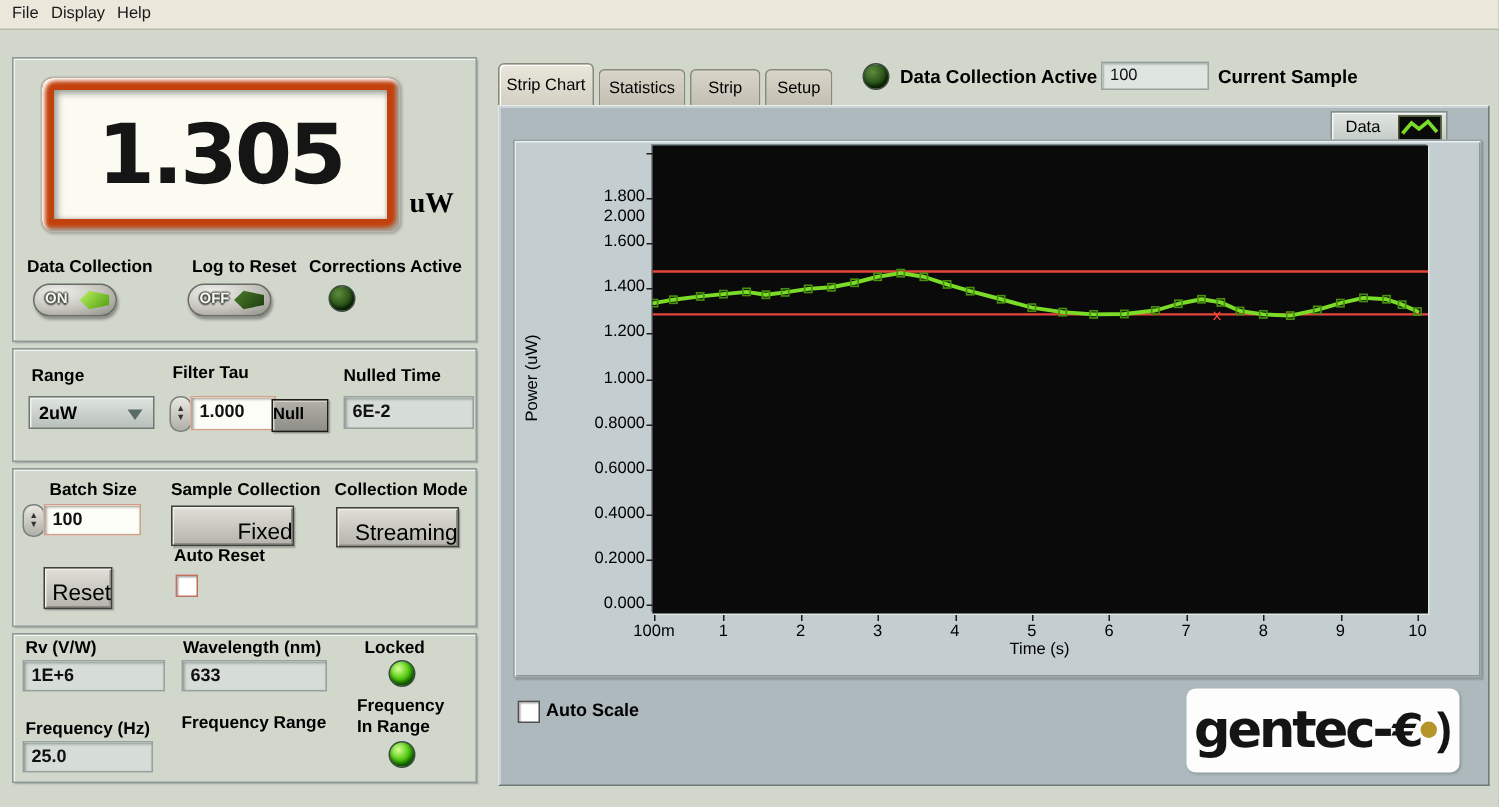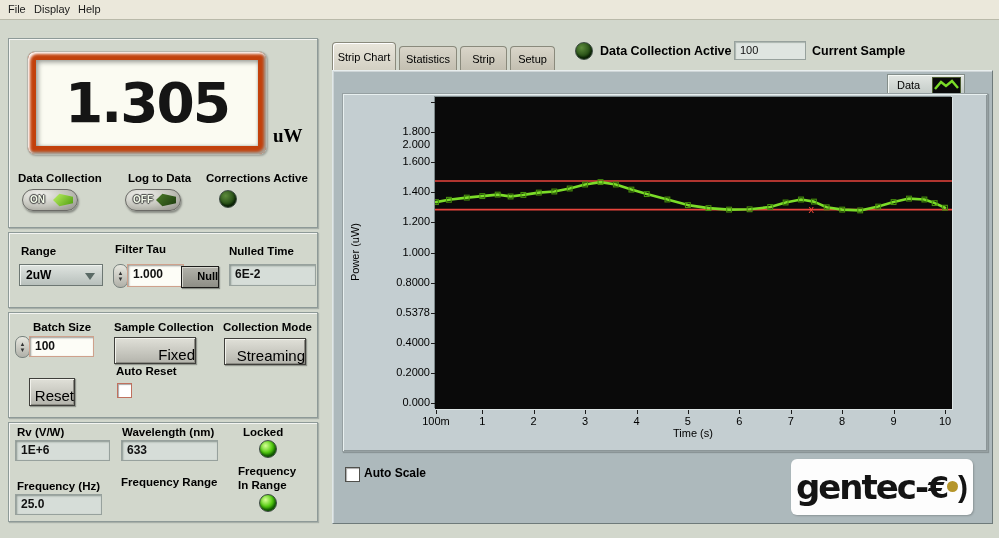--- a/index.html
+++ b/index.html
@@ -40,21 +40,21 @@
   
   .field{position:absolute;background:#d6ddd8;border:1px solid #97a19d;box-shadow:inset 1px 1px 2px #8a948f;
     font-size:12px;font-weight:bold;padding:2px 0 0 5px;color:#111;}
   .input-white{position:absolute;background:#fdfdf7;border:1px solid #cfa18c;box-shadow:inset 1px 1px 2px #9a9a94;
     font-size:12px;font-weight:bold;padding:2px 0 0 5px;color:#111;}
   .btn{position:absolute;background:linear-gradient(180deg,#e0e0d8,#b4b4ac);border:1px solid #3f3f3b;
     box-shadow:inset 1px 1px 0 #f2f2ec,inset -1px -1px 0 #8c8c84,1px 1px 1px rgba(0,0,0,.3);
     font-size:15px;text-align:right;padding-top:8px;cursor:default;}
   .btn-dark{position:absolute;background:linear-gradient(180deg,#b2b2aa,#8e8e86);border:1px solid #1d1d1b;
     box-shadow:inset 1px 1px 0 #d6d6ce,1px 1px 1px rgba(0,0,0,.35);
-    font-size:11px;font-weight:bold;text-align:right;padding-top:3px;}
+    font-size:11px;font-weight:bold;text-align:left;padding-top:3px;}
   .spin{position:absolute;width:13px;height:22px;border:1px solid #77817d;border-radius:7px;
     background:linear-gradient(180deg,#e8e8e0,#b0b0a8);display:flex;flex-direction:column;align-items:center;justify-content:center;}
   .spin span{font-size:6px;line-height:6px;color:#333}
   .dropdown{position:absolute;background:linear-gradient(180deg,#dfe4e0,#b8c0bc);border:1px solid #6d7773;
     box-shadow:inset 1px 1px 0 #f0f4f0;font-size:12px;font-weight:bold;padding:3px 0 0 6px;}
   .dropdown .arr{position:absolute;right:7px;top:8px;width:0;height:0;border-left:5px solid transparent;border-right:5px solid transparent;border-top:7px solid #5a6a66;}
   .checkbox{position:absolute;width:13px;height:13px;background:#fff;border:1px solid #50504c;box-shadow:inset 1px 1px 1px #aaa;}
   .checkbox.warm{border:1px solid #c0705e;}
   
   .tab{position:absolute;border:1px solid #8a8a7c;border-bottom:none;border-radius:4px 4px 0 0;
@@ -98,21 +98,21 @@
 
 <div class="panel" style="left:8px;top:38px;width:308px;height:188px">
   <div class="big-display">
     <div class="screen">
       <span class="big-num">1.305</span>
     </div>
   </div>
   <span class="unit" style="left:264px;top:86px">uW</span>
 
   <span class="b" style="left:9px;top:133px">Data Collection</span>
-  <span class="b" style="left:119px;top:133px">Log to Data</span>
+  <span class="b" style="left:119px;top:133px">Log to Reset</span>
   <span class="b" style="left:197px;top:133px">Corrections Active</span>
 
   <div class="toggle" style="left:13px;top:150px">
     <span class="txt">ON</span>
     <span class="lever on"></span>
   </div>
   <div class="toggle" style="left:116px;top:150px">
     <span class="txt">OFF</span>
     <span class="lever off"></span>
   </div>
@@ -250,21 +250,21 @@
       <div class="ytick" style="top: 61.2px;">1.600</div>
       <div class="ydash" style="left: 88px; top: 68.2px;"></div>
       <div class="ytick" style="top: 91.3px;">1.400</div>
       <div class="ydash" style="left: 88px; top: 98.3px;"></div>
       <div class="ytick" style="top: 121.4px;">1.200</div>
       <div class="ydash" style="left: 88px; top: 128.4px;"></div>
       <div class="ytick" style="top: 151.5px;">1.000</div>
       <div class="ydash" style="left: 88px; top: 158.5px;"></div>
       <div class="ytick" style="top: 181.6px;">0.8000</div>
       <div class="ydash" style="left: 88px; top: 188.6px;"></div>
-      <div class="ytick" style="top: 211.7px;">0.5378</div>
+      <div class="ytick" style="top: 211.7px;">0.6000</div>
       <div class="ydash" style="left: 88px; top: 218.7px;"></div>
       <div class="ytick" style="top: 241.8px;">0.4000</div>
       <div class="ydash" style="left: 88px; top: 248.8px;"></div>
       <div class="ytick" style="top: 271.9px;">0.2000</div>
       <div class="ydash" style="left: 88px; top: 278.9px;"></div>
       <div class="ytick" style="top: 302px;">0.000</div>
       <div class="ydash" style="left: 88px; top: 309px;"></div>
       <div class="xdash" style="left: 93px;"></div>
       <div class="xtick" style="left: 71px;">100m</div>
       <div class="xdash" style="left: 139.273px;"></div>

